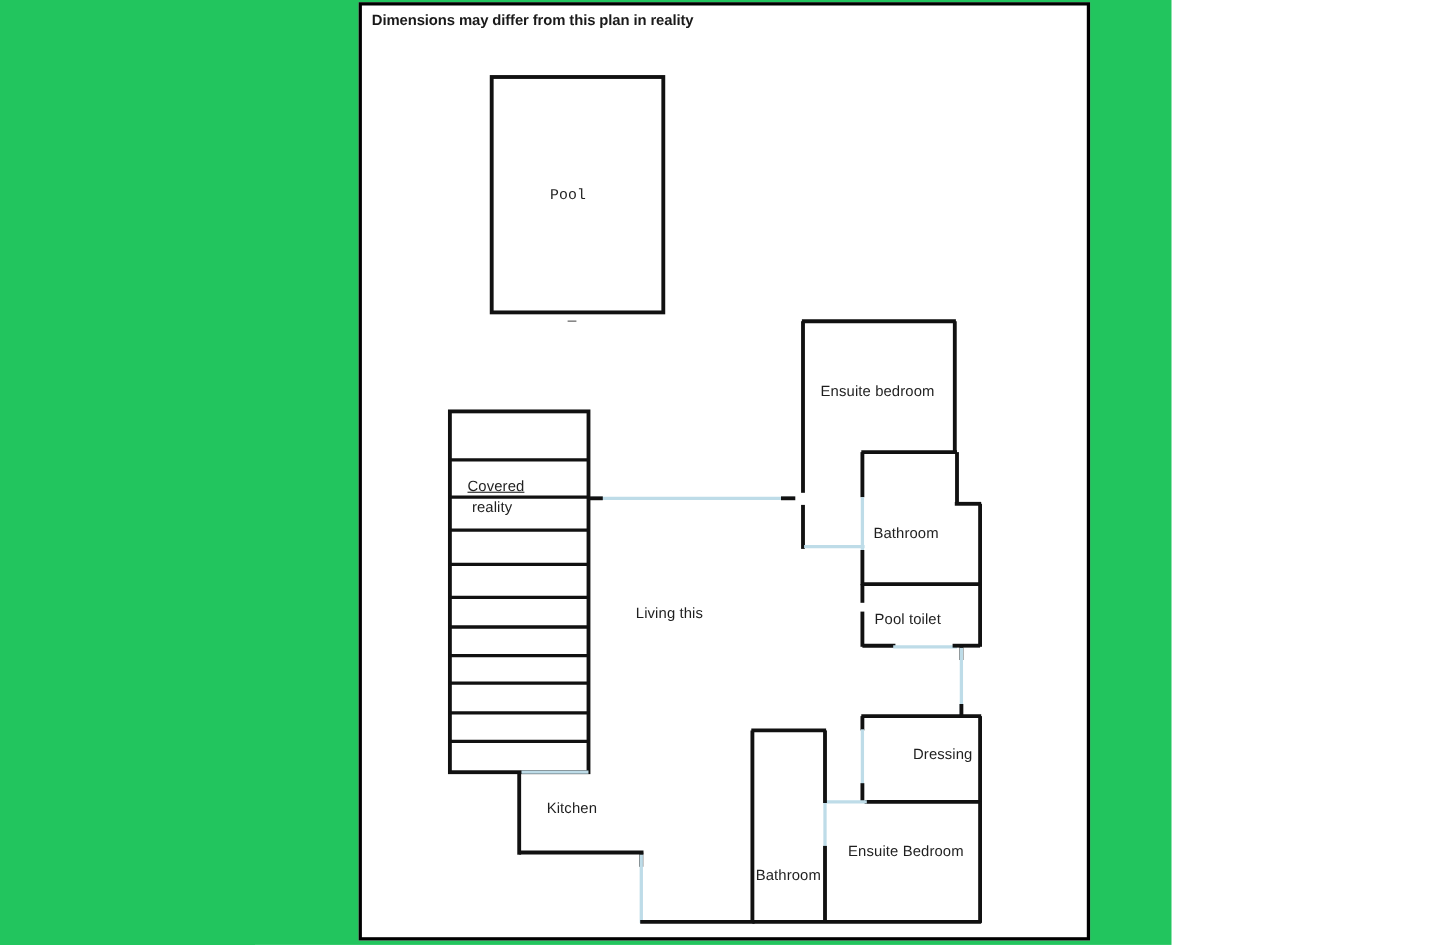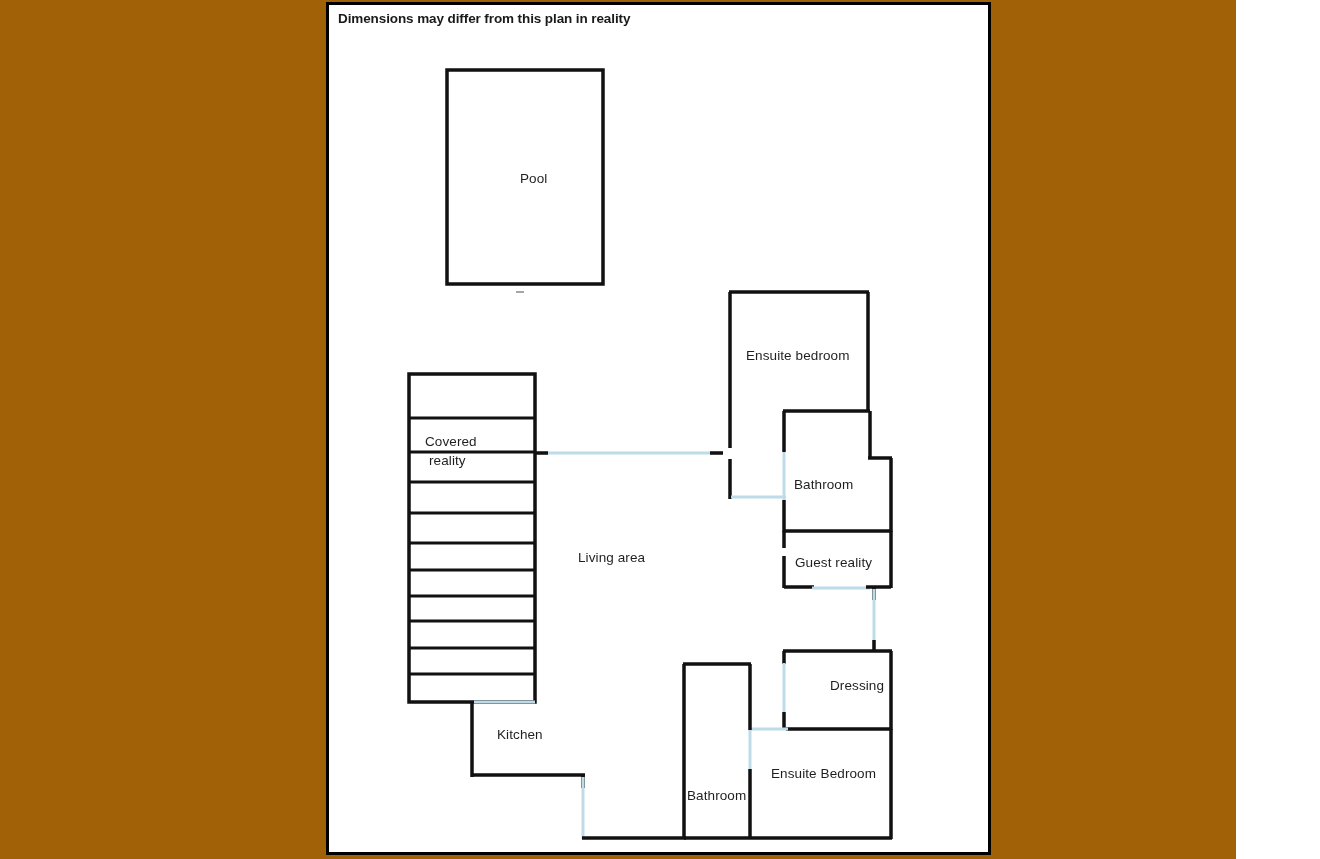--- a/index.html
+++ b/index.html
@@ -4,23 +4,23 @@
 <title>Floor Plan</title>
 <style>
   html, body {
     margin: 0;
     padding: 0;
     background: #ffffff;
     font-family: "Liberation Sans", sans-serif;
   }
   #page {
     position: relative;
-    width: 1236px;
+    width: 1065px;
     height: 859px;
-    background: #a16207;
+    background: #22c55e;
     overflow: hidden;
   }
   #plan-frame {
     position: absolute;
     left: 326px;
     top: 2px;
     width: 665px;
     height: 853px;
     border: 3px solid #000000;
     box-sizing: border-box;
@@ -193,33 +193,33 @@
       <line x1="583" y1="775" x2="583" y2="788" stroke="#111111" stroke-width="3.5"></line>
     </g>
 
     <g>
       <line x1="583" y1="777" x2="583" y2="839" stroke="#bedce8" stroke-width="3"></line>
       <line x1="582" y1="838" x2="686" y2="838" stroke="#111111" stroke-width="3.5"></line>
     </g>
 
   </svg>
 
-  <div class="room-label" style="left:520px; top:171px;">Pool</div>
-
-  <div class="room-label" style="left:425px; top:434px;">Covered</div>
+  <div class="room-label" style="left:500px; top:171px;font-family:Liberation Mono, monospace;">Pool</div>
+
+  <div class="room-label" style="left:425px; top:434px;text-decoration:underline;">Covered</div>
 
   <div class="room-label" style="left:429px; top:453px;">reality</div>
 
-  <div class="room-label" style="left:578px; top:550px;">Living area</div>
+  <div class="room-label" style="left:578px; top:550px;">Living this</div>
 
   <div class="room-label" style="left:746px; top:348px;">Ensuite bedroom</div>
 
   <div class="room-label" style="left:794px; top:477px;">Bathroom</div>
 
-  <div class="room-label" style="left:795px; top:555px;">Guest reality</div>
+  <div class="room-label" style="left:795px; top:555px;">Pool toilet</div>
 
   <div class="room-label" style="left:830px; top:678px;">Dressing</div>
 
   <div class="room-label" style="left:771px; top:766px;">Ensuite Bedroom</div>
 
   <div class="room-label" style="left:687px; top:788px;">Bathroom</div>
 
   <div class="room-label" style="left:497px; top:727px;">Kitchen</div>
 
 </div>

